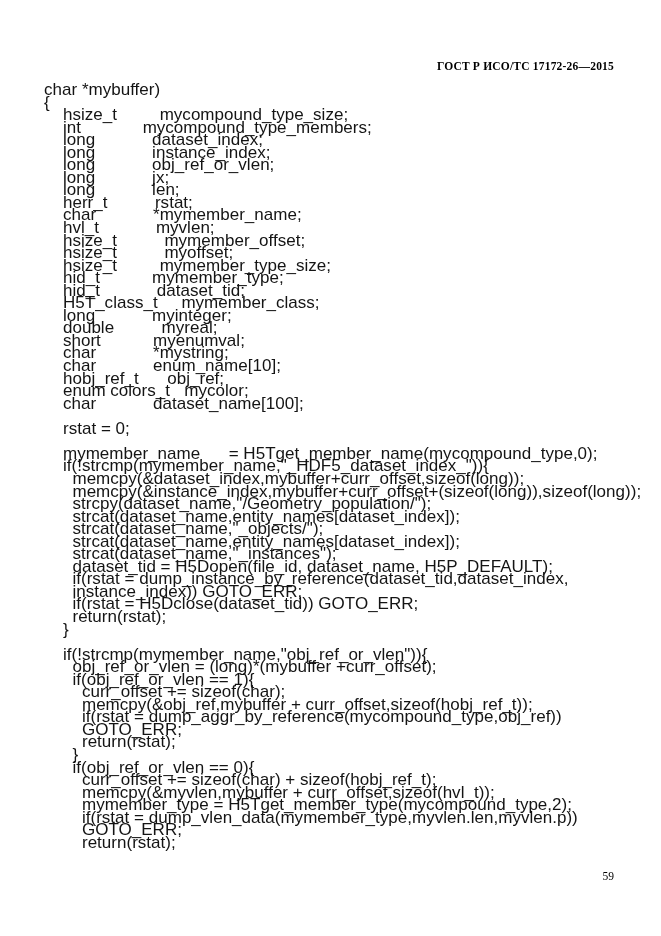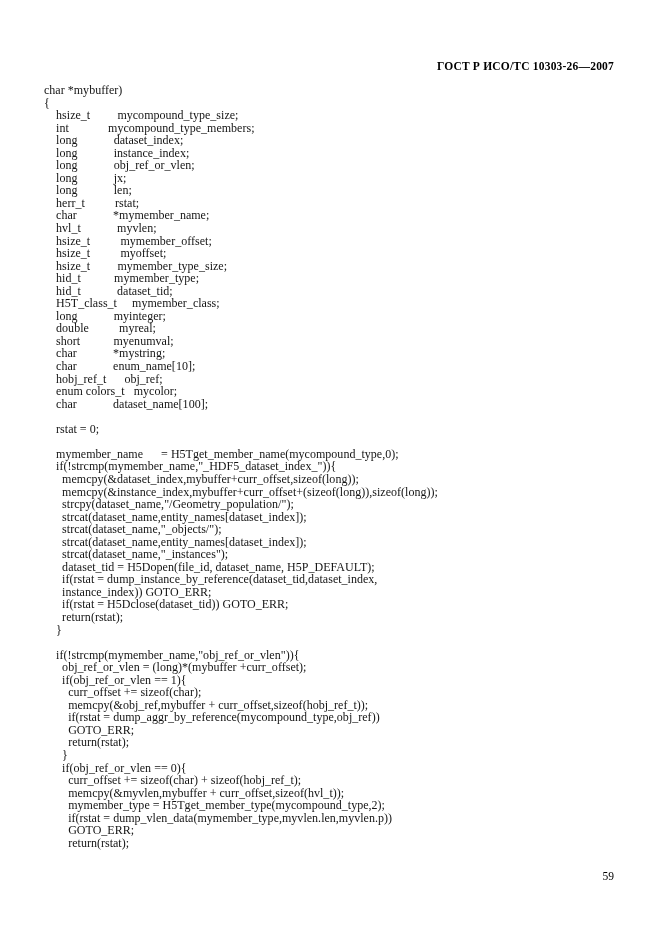--- a/index.html
+++ b/index.html
@@ -38,22 +38,22 @@
     white-space: nowrap;
     text-align: right;
   }
 
   
   .code-listing {
     position: absolute;
     top: 84px;
     left: 44px;
     width: 600px;
-    font-family: Liberation Serif, serif;
-    font-size: 12px;
+    font-family: Liberation Sans, sans-serif;
+    font-size: 17px;
     line-height: 12.55px;
     letter-spacing: 0.02px;
     white-space: pre;
     color: #141414;
   }
   .code-line {
     white-space: pre;
     min-height: 12.55px;
   }
   .code-line.blank {
@@ -69,19 +69,19 @@
     font-size: 11.5px;
     text-align: right;
     margin-top: 48px;
   }
 </style>
 </head>
 <body>
 
 <div class="page">
 
-  <div class="page-header">ГОСТ Р ИСО/ТС 10303-26—2007</div>
+  <div class="page-header">ГОСТ Р ИСО/ТС 17172-26—2015</div>
 
   <div class="code-listing"><div class="code-line">char *mybuffer)</div><div class="code-line">{</div><div class="code-line">    hsize_t         mycompound_type_size;</div><div class="code-line">    int             mycompound_type_members;</div><div class="code-line">    long            dataset_index;</div><div class="code-line">    long            instance_index;</div><div class="code-line">    long            obj_ref_or_vlen;</div><div class="code-line">    long            jx;</div><div class="code-line">    long            len;</div><div class="code-line">    herr_t          rstat;</div><div class="code-line">    char            *mymember_name;</div><div class="code-line">    hvl_t            myvlen;</div><div class="code-line">    hsize_t          mymember_offset;</div><div class="code-line">    hsize_t          myoffset;</div><div class="code-line">    hsize_t         mymember_type_size;</div><div class="code-line">    hid_t           mymember_type;</div><div class="code-line">    hid_t            dataset_tid;</div><div class="code-line">    H5T_class_t     mymember_class;</div><div class="code-line">    long            myinteger;</div><div class="code-line">    double          myreal;</div><div class="code-line">    short           myenumval;</div><div class="code-line">    char            *mystring;</div><div class="code-line">    char            enum_name[10];</div><div class="code-line">    hobj_ref_t      obj_ref;</div><div class="code-line">    enum colors_t   mycolor;</div><div class="code-line">    char            dataset_name[100];</div><div class="code-line blank">&nbsp;</div><div class="code-line">    rstat = 0;</div><div class="code-line blank">&nbsp;</div><div class="code-line">    mymember_name      = H5Tget_member_name(mycompound_type,0);</div><div class="code-line">    if(!strcmp(mymember_name,"_HDF5_dataset_index_")){</div><div class="code-line">      memcpy(&amp;dataset_index,mybuffer+curr_offset,sizeof(long));</div><div class="code-line">      memcpy(&amp;instance_index,mybuffer+curr_offset+(sizeof(long)),sizeof(long));</div><div class="code-line">      strcpy(dataset_name,"/Geometry_population/");</div><div class="code-line">      strcat(dataset_name,entity_names[dataset_index]);</div><div class="code-line">      strcat(dataset_name,"_objects/");</div><div class="code-line">      strcat(dataset_name,entity_names[dataset_index]);</div><div class="code-line">      strcat(dataset_name,"_instances");</div><div class="code-line">      dataset_tid = H5Dopen(file_id, dataset_name, H5P_DEFAULT);</div><div class="code-line">      if(rstat = dump_instance_by_reference(dataset_tid,dataset_index,</div><div class="code-line">      instance_index)) GOTO_ERR;</div><div class="code-line">      if(rstat = H5Dclose(dataset_tid)) GOTO_ERR;</div><div class="code-line">      return(rstat);</div><div class="code-line">    }</div><div class="code-line blank">&nbsp;</div><div class="code-line">    if(!strcmp(mymember_name,"obj_ref_or_vlen")){</div><div class="code-line">      obj_ref_or_vlen = (long)*(mybuffer +curr_offset);</div><div class="code-line">      if(obj_ref_or_vlen == 1){</div><div class="code-line">        curr_offset += sizeof(char);</div><div class="code-line">        memcpy(&amp;obj_ref,mybuffer + curr_offset,sizeof(hobj_ref_t));</div><div class="code-line">        if(rstat = dump_aggr_by_reference(mycompound_type,obj_ref))</div><div class="code-line">        GOTO_ERR;</div><div class="code-line">        return(rstat);</div><div class="code-line">      }</div><div class="code-line">      if(obj_ref_or_vlen == 0){</div><div class="code-line">        curr_offset += sizeof(char) + sizeof(hobj_ref_t);</div><div class="code-line">        memcpy(&amp;myvlen,mybuffer + curr_offset,sizeof(hvl_t));</div><div class="code-line">        mymember_type = H5Tget_member_type(mycompound_type,2);</div><div class="code-line">        if(rstat = dump_vlen_data(mymember_type,myvlen.len,myvlen.p))</div><div class="code-line">        GOTO_ERR;</div><div class="code-line">        return(rstat);</div></div>
 
   <div class="page-number">59</div>
 
 </div>
 
 </body></html>

